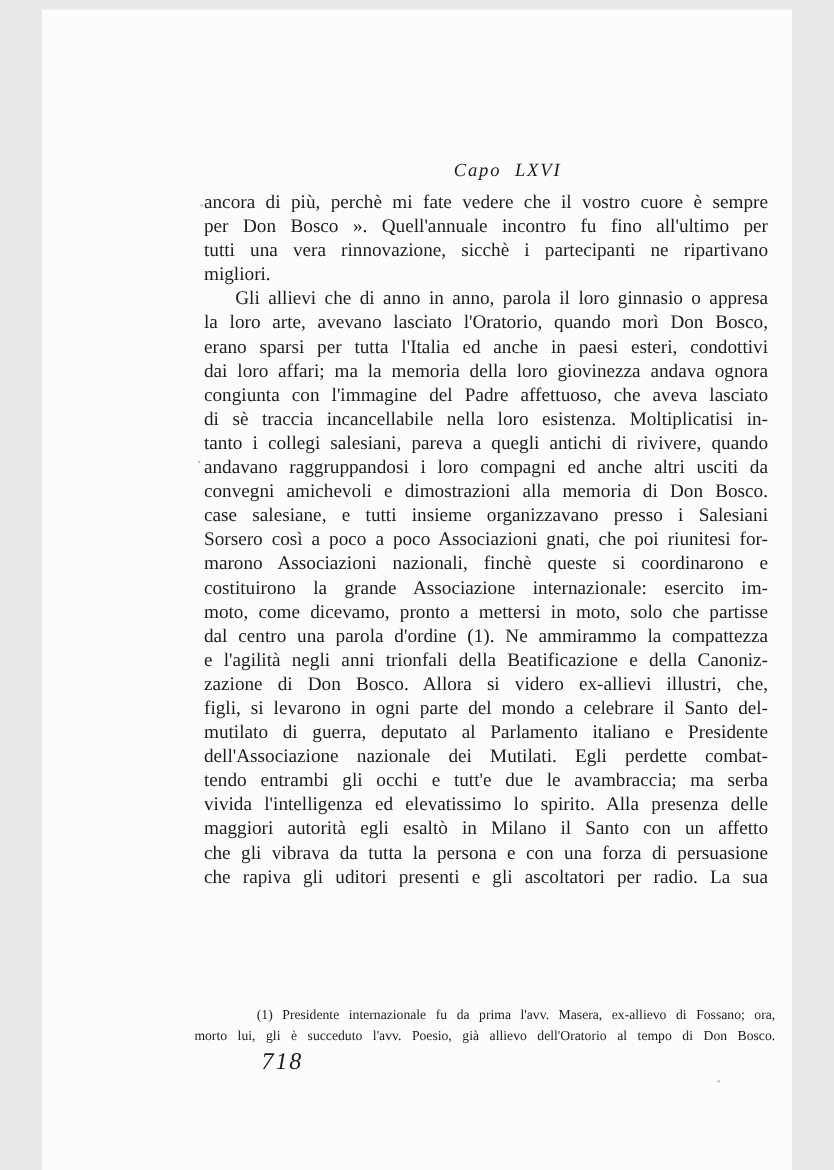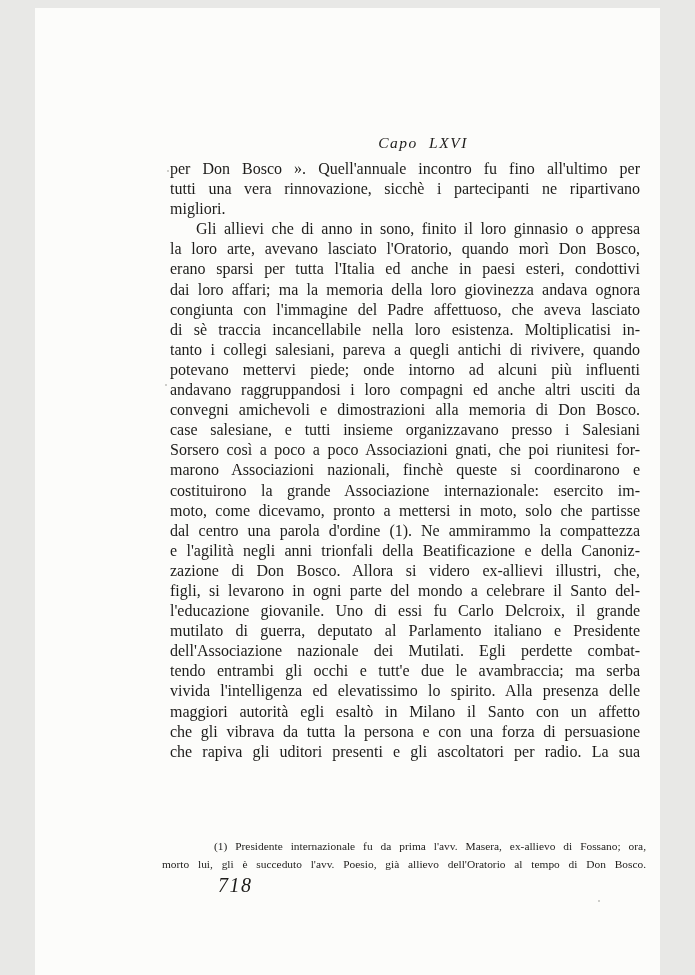--- a/index.html
+++ b/index.html
@@ -85,45 +85,44 @@
 </style>
 </head>
 <body>
 
 <div class="page">
 
   <div class="running-head">Capo LXVI</div>
 
   <div class="body-text">
     <div class="para para-end">
+        <div class="tline">ancora di più, perchè mi fate vedere che il vostro cuore è sempre</div>
         <div class="tline">per Don Bosco ». Quell'annuale incontro fu fino all'ultimo per</div>
         <div class="tline">tutti una vera rinnovazione, sicchè i partecipanti ne ripartivano</div>
         <div class="tline">migliori.</div>
       </div>
     <div class="para indent-first">
-        <div class="tline">Gli allievi che di anno in sono, finito il loro ginnasio o appresa</div>
+        <div class="tline">Gli allievi che di anno in anno, parola il loro ginnasio o appresa</div>
         <div class="tline">la loro arte, avevano lasciato l'Oratorio, quando morì Don Bosco,</div>
         <div class="tline">erano sparsi per tutta l'Italia ed anche in paesi esteri, condottivi</div>
         <div class="tline">dai loro affari; ma la memoria della loro giovinezza andava ognora</div>
         <div class="tline">congiunta con l'immagine del Padre affettuoso, che aveva lasciato</div>
         <div class="tline">di sè traccia incancellabile nella loro esistenza. Moltiplicatisi in-</div>
         <div class="tline">tanto i collegi salesiani, pareva a quegli antichi di rivivere, quando</div>
-        <div class="tline">potevano mettervi piede; onde intorno ad alcuni più influenti</div>
         <div class="tline">andavano raggruppandosi i loro compagni ed anche altri usciti da</div>
         <div class="tline">convegni amichevoli e dimostrazioni alla memoria di Don Bosco.</div>
         <div class="tline">case salesiane, e tutti insieme organizzavano presso i Salesiani</div>
         <div class="tline">Sorsero così a poco a poco Associazioni gnati, che poi riunitesi for-</div>
         <div class="tline">marono Associazioni nazionali, finchè queste si coordinarono e</div>
         <div class="tline">costituirono la grande Associazione internazionale: esercito im-</div>
         <div class="tline">moto, come dicevamo, pronto a mettersi in moto, solo che partisse</div>
         <div class="tline">dal centro una parola d'ordine (1). Ne ammirammo la compattezza</div>
         <div class="tline">e l'agilità negli anni trionfali della Beatificazione e della Canoniz-</div>
         <div class="tline">zazione di Don Bosco. Allora si videro ex-allievi illustri, che,</div>
         <div class="tline">figli, si levarono in ogni parte del mondo a celebrare il Santo del-</div>
-        <div class="tline">l'educazione giovanile. Uno di essi fu Carlo Delcroix, il grande</div>
         <div class="tline">mutilato di guerra, deputato al Parlamento italiano e Presidente</div>
         <div class="tline">dell'Associazione nazionale dei Mutilati. Egli perdette combat-</div>
         <div class="tline">tendo entrambi gli occhi e tutt'e due le avambraccia; ma serba</div>
         <div class="tline">vivida l'intelligenza ed elevatissimo lo spirito. Alla presenza delle</div>
         <div class="tline">maggiori autorità egli esaltò in Milano il Santo con un affetto</div>
         <div class="tline">che gli vibrava da tutta la persona e con una forza di persuasione</div>
         <div class="tline">che rapiva gli uditori presenti e gli ascoltatori per radio. La sua</div>
       </div>
   </div>
 

